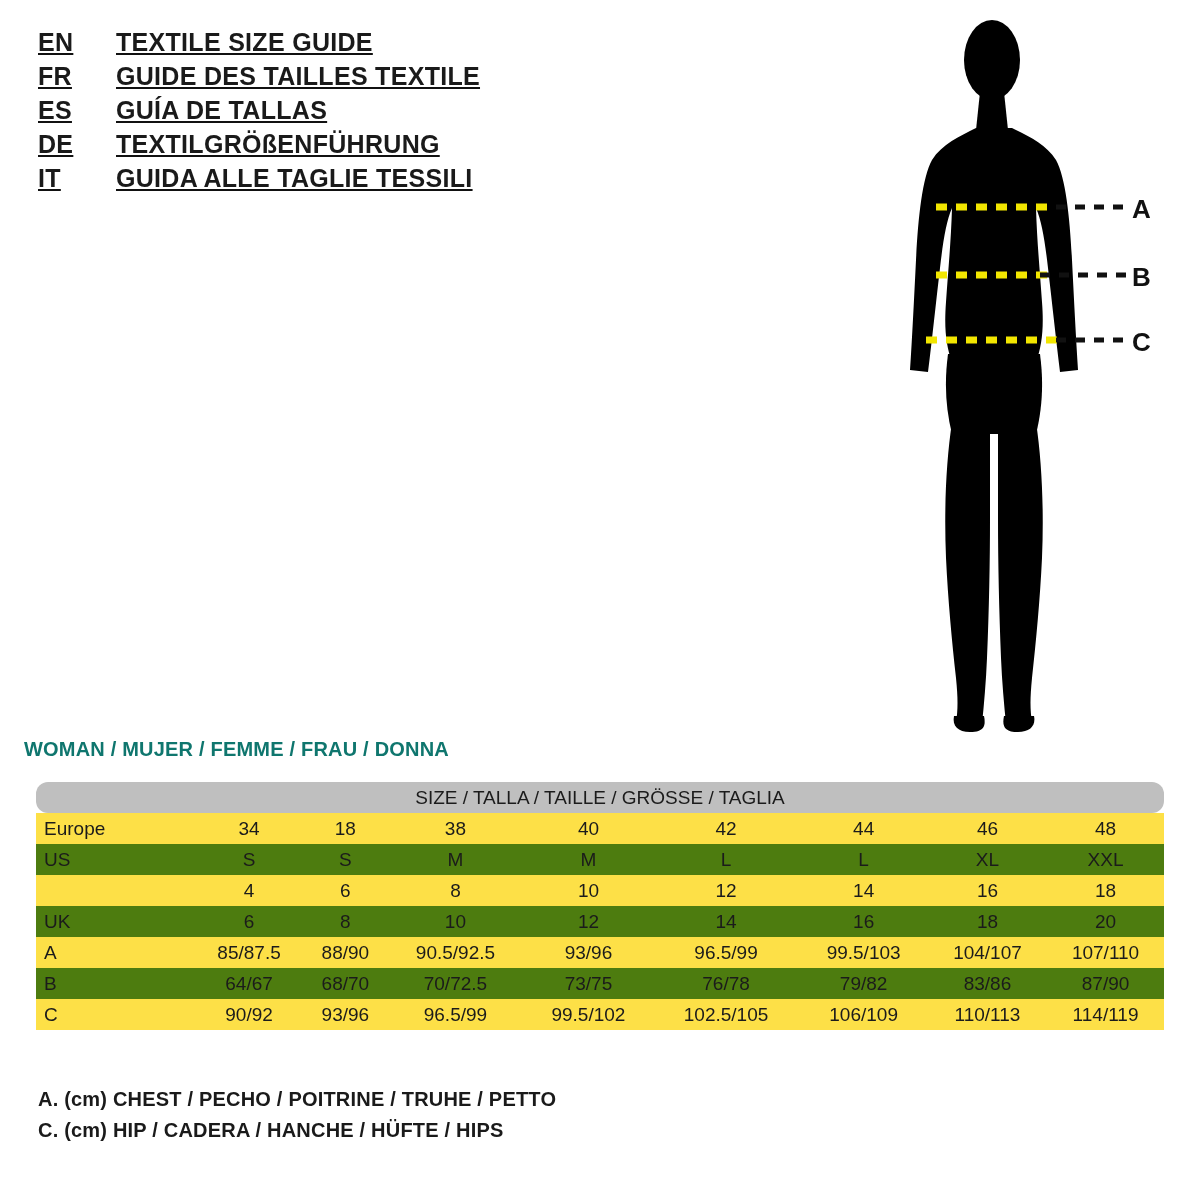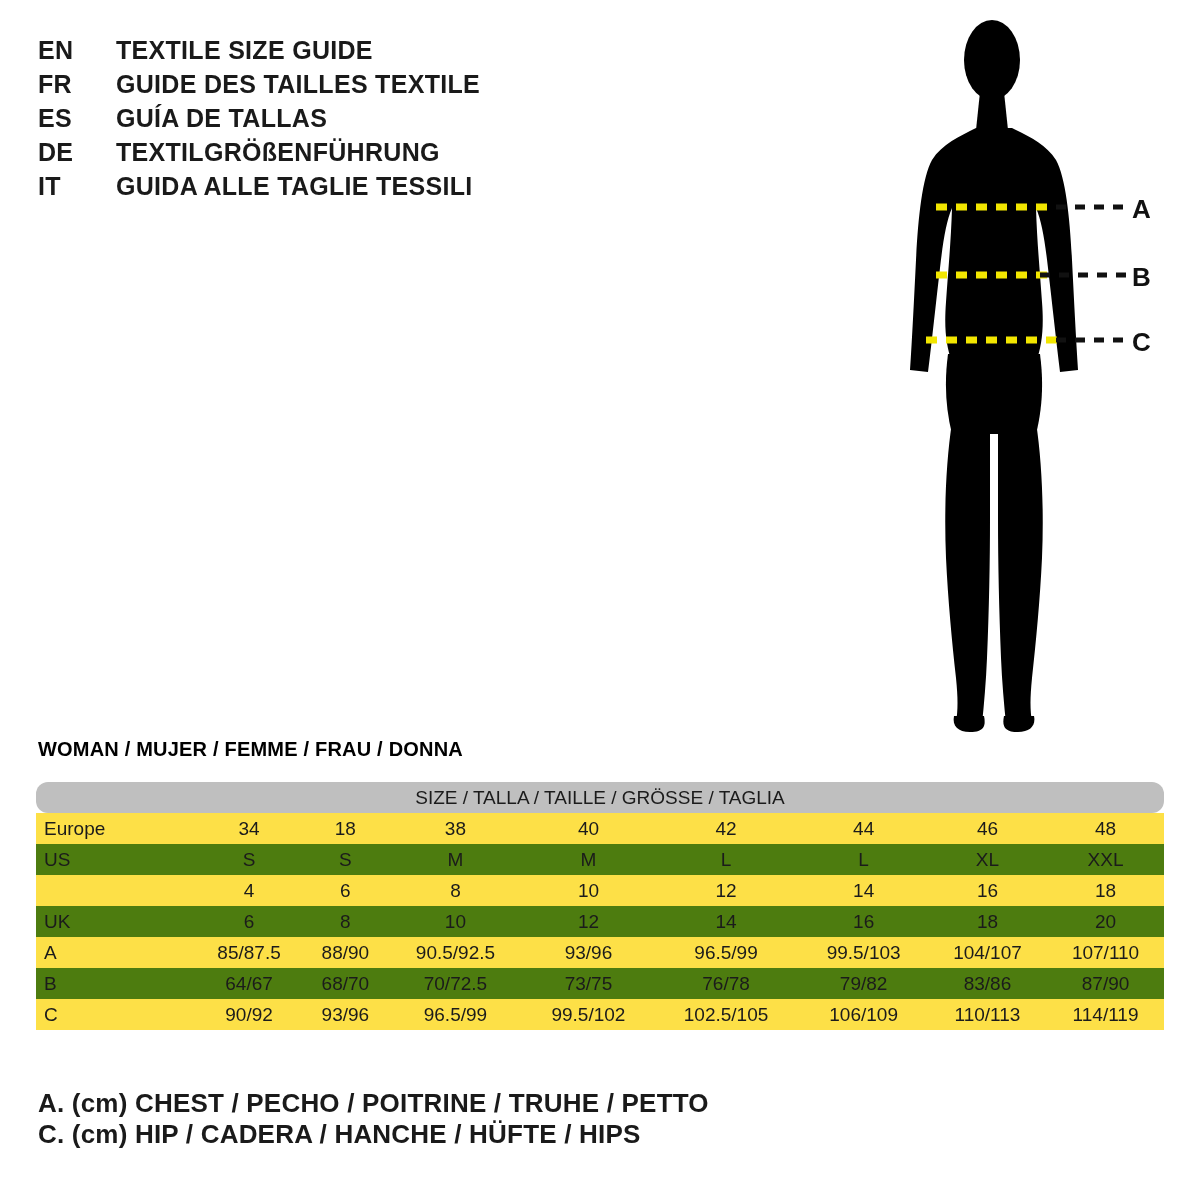--- a/index.html
+++ b/index.html
@@ -13,22 +13,23 @@
     position: relative;
     font-family: "Liberation Sans", sans-serif;
     color: #111111;
     overflow: hidden;
   }
 
   
   #lang-block {
     position: absolute;
     left: 38px;
-    top: 36px;
+    top: 28px;
     width: 560px;
+    text-decoration: underline;
   }
   .lang-row {
     display: flex;
     align-items: baseline;
     height: 34px;
     font-size: 25px;
     font-weight: bold;
     letter-spacing: 0.3px;
     color: #1a1a1a;
   }
@@ -57,26 +58,26 @@
   .callout-letter {
     position: absolute;
     font-size: 26px;
     font-weight: bold;
     color: #111;
   }
 
   
   #section-label {
     position: absolute;
-    left: 38px;
+    left: 24px;
     top: 738px;
     font-size: 20px;
     font-weight: bold;
     letter-spacing: 0.2px;
-    color: #000000;
+    color: #0f766e;
   }
 
   
   #size-table {
     position: absolute;
     left: 36px;
     top: 782px;
     width: 1128px;
     border-collapse: collapse;
     font-size: 19px;
@@ -107,21 +108,21 @@
   tr.shade-b td { background: #4d7c0f; }
 
   
   #footnotes {
     position: absolute;
     left: 38px;
     top: 1088px;
     width: 900px;
   }
   .footnote {
-    font-size: 26px;
+    font-size: 20px;
     font-weight: bold;
     letter-spacing: 0.2px;
     color: #1a1a1a;
     height: 31px;
     white-space: nowrap;
   }
 </style>
 </head>
 <body>
 

